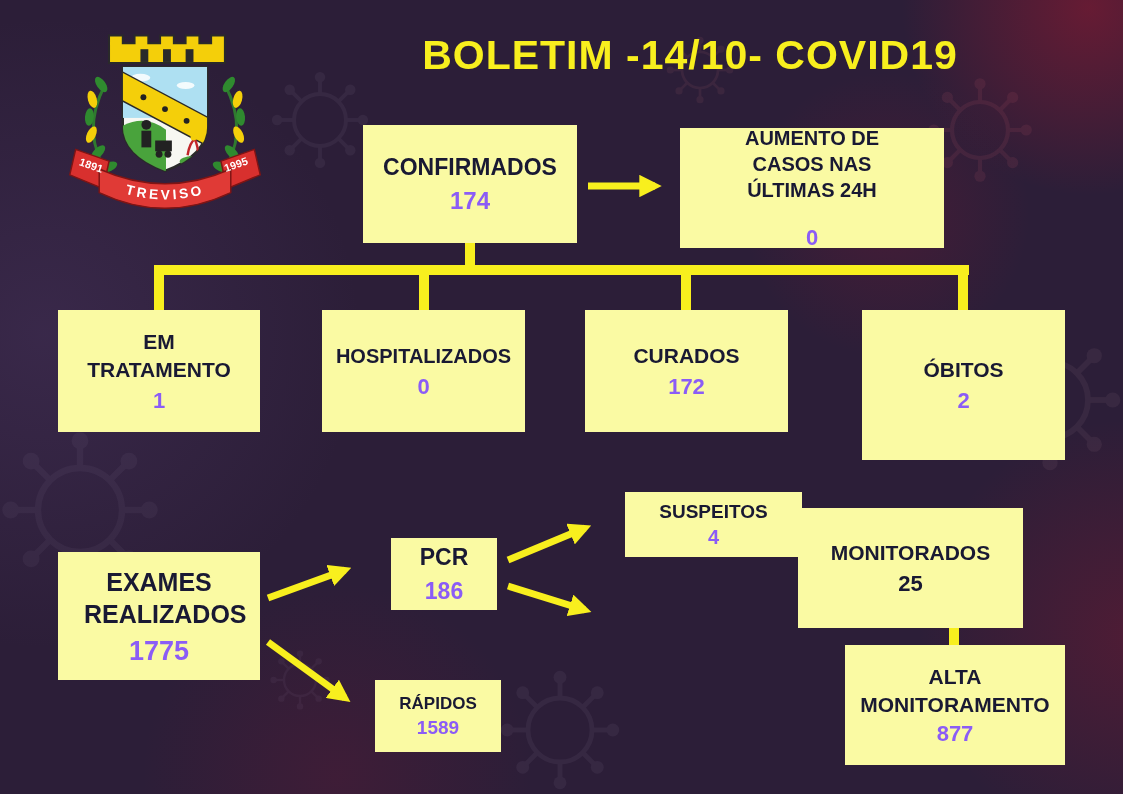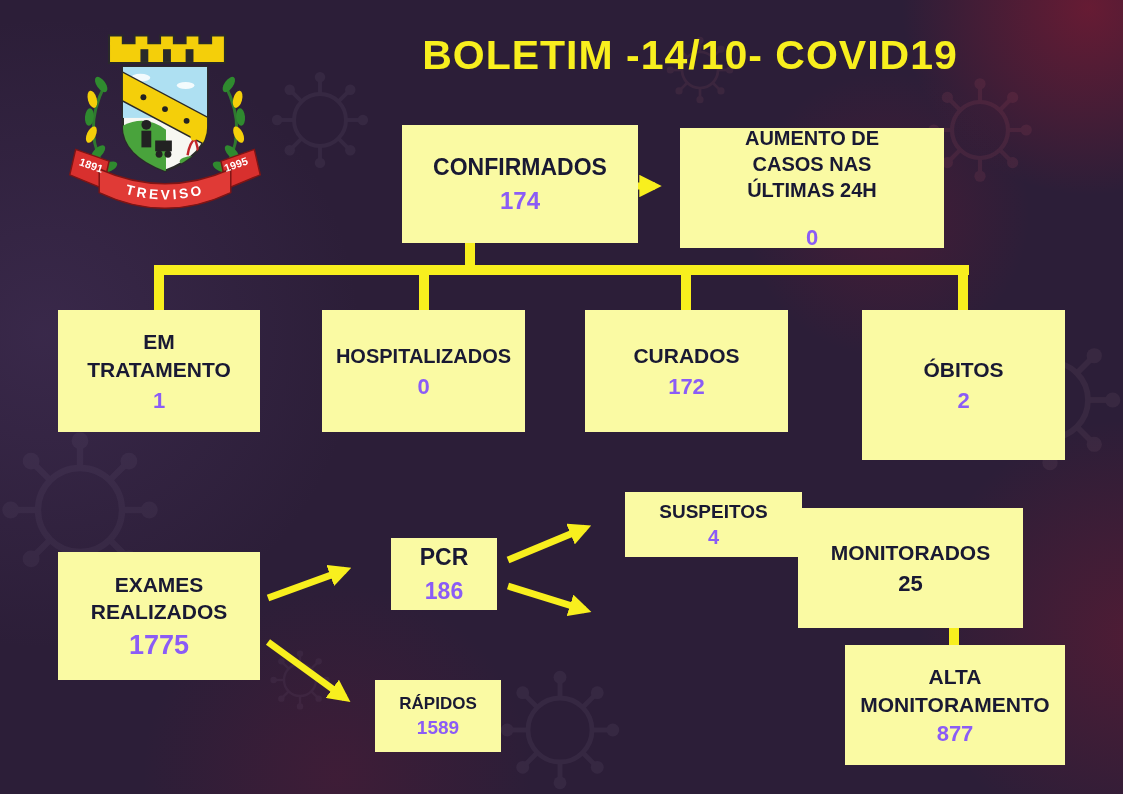--- a/index.html
+++ b/index.html
@@ -28,38 +28,38 @@
     display:flex; flex-direction:column; align-items:center; justify-content:center;
     text-align:center; padding:8px 10px; gap:5px;
   }
   .box-label { font-weight:700; line-height:1.3; }
   .box-value { font-weight:700; color:#8b5cf6; }
   .value--dark { color:#191933; }
   .narrow-150 { max-width:150px; }
   .narrow-205 { max-width:205px; }
   .nowrap { white-space:nowrap; }
 
-  #box-confirmados   { left:363px; top:125px; width:236px; height:118px;margin-left:39px; }
+  #box-confirmados   { left:363px; top:125px; width:214px; height:118px; }
   #box-confirmados .box-label { font-size:23px; }
   #box-confirmados .box-value { font-size:24px; }
 
   #box-aumento       { left:680px; top:128px; width:264px; height:120px;gap:22px; }
   #box-aumento .box-label { font-size:20px; }
   #box-aumento .box-value { font-size:22px; }
 
   #box-tratamento    { left:58px;  top:310px; width:202px; height:122px; }
   #box-hospitalizados{ left:322px; top:310px; width:203px; height:122px; }
   #box-curados       { left:585px; top:310px; width:203px; height:122px; }
   #box-obitos        { left:862px; top:310px; width:203px; height:150px; }
   .row2 .box-label { font-size:21px; }
   .row2 .box-value { font-size:22px; }
   #box-hospitalizados .box-label { font-size:20px; }
 
   #box-exames        { left:58px;  top:552px; width:202px; height:128px; }
-  #box-exames .box-label { font-size:21px; }
+  #box-exames .box-label { font-size:25px; }
   #box-exames .box-value { font-size:27px; }
 
   #box-pcr           { left:375px; top:538px; width:106px; height:72px;margin-left:16px; }
   #box-pcr .box-label { font-size:23px; }
   #box-pcr .box-value { font-size:23px; }
 
   #box-rapidos       { left:375px; top:680px; width:126px; height:72px; gap:2px;justify-content:center; }
   #box-rapidos .box-label { font-size:17px; }
   #box-rapidos .box-value { font-size:19px; }
 

